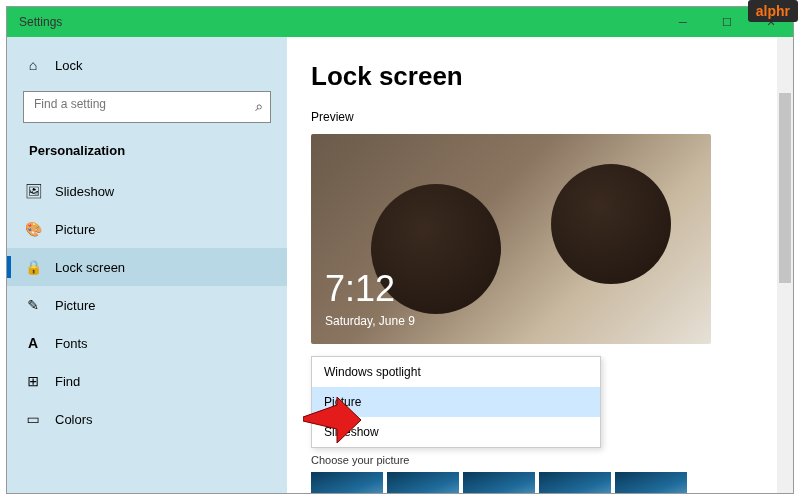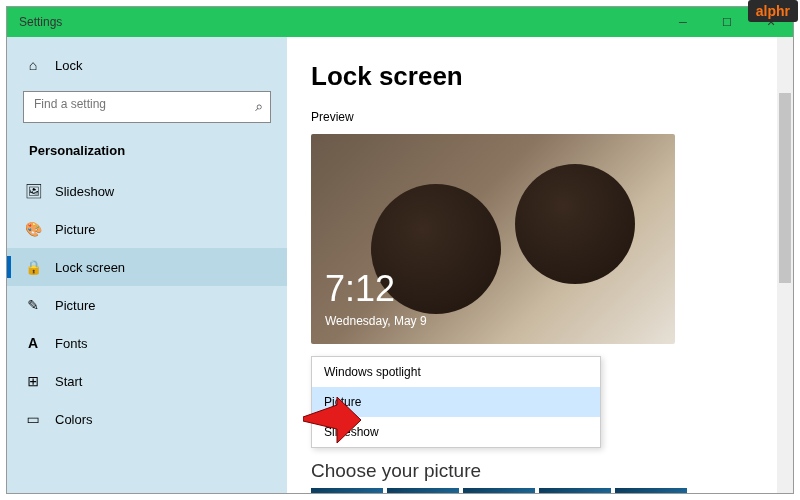--- a/index.html
+++ b/index.html
@@ -15,30 +15,30 @@
 .search { width: 100%; height: 32px; border: 1px solid #888; background: #fff; padding: 0 30px 6px 10px; font-size: 12px; color: #777; }
 .searchicon { position: absolute; right: 8px; top: 7px; font-size: 14px; color: #555; }
 .category { font-weight: 600; font-size: 13px; padding: 6px 18px 14px 22px; }
 .navitem { display: flex; align-items: center; gap: 14px; padding: 11px 18px; font-size: 13px; position: relative; }
 .navitem.active { background: #b9d8e6; }
 .navitem.active::before { content: ""; position: absolute; left: 0; top: 8px; bottom: 8px; width: 4px; background: #0067c0; }
 .navicon { width: 16px; text-align: center; font-size: 14px; }
 .main { flex: 1; padding: 24px 20px 0 24px; position: relative; overflow: hidden; }
 .pagetitle { font-size: 26px; font-weight: 600; margin-bottom: 18px; }
 .section { font-size: 12px; margin-bottom: 10px; }
-.preview { width: 364px; height: 210px; background: linear-gradient(135deg,#6b5a4a,#8a7560 40%,#c9b9a0 70%,#e6e0d6); position: relative; border-radius: 2px; overflow: hidden; }
+.preview { width: 400px; height: 210px; background: linear-gradient(135deg,#6b5a4a,#8a7560 40%,#c9b9a0 70%,#e6e0d6); position: relative; border-radius: 2px; overflow: hidden; }
 .dog { position: absolute; border-radius: 50%; background: radial-gradient(circle at 40% 35%, #3a2a1f, #1e140e); }
 .dog1 { width: 130px; height: 130px; left: 60px; top: 50px; }
 .dog2 { width: 120px; height: 120px; right: 40px; top: 30px; }
 .clock { position: absolute; left: 14px; bottom: 34px; color: #fff; font-size: 36px; font-weight: 300; }
 .date { position: absolute; left: 14px; bottom: 16px; color: #fff; font-size: 12px; }
 .dropdown { margin-top: 12px; width: 290px; border: 1px solid #ccc; background: #fff; box-shadow: 2px 2px 6px rgba(0,0,0,0.15); font-size: 12px; position: relative; }
 .dditem { padding: 8px 12px; }
 .dditem.sel { background: #cde8ff; }
-.below { font-size: 19px; margin-top: 12px; color: #333; }
+.below { font-size: 11px; margin-top: 6px; color: #333; }
 .thumbs { display: flex; gap: 4px; margin-top: 6px; }
 .thumb { width: 72px; height: 40px; background: linear-gradient(160deg,#0a3a5a,#1e6a9a 50%,#7ab8d8); }
 .scroll { position: absolute; right: 0; top: 0; bottom: 0; width: 16px; background: #f0f0f0; }
 .scrollthumb { position: absolute; right: 2px; top: 56px; width: 12px; height: 190px; background: #c4c4c4; }
 .arrow { position: absolute; left: 296px; top: 390px; pointer-events: none; }
 .arrow svg { display: block; }
 .logo { position: absolute; top: 0; right: 2px; background: #2b2b2b; color: #f97316; font-weight: 700; font-size: 14px; padding: 3px 8px; border-radius: 3px; z-index: 50; }
 </style>
 </head>
 <body>
@@ -82,39 +82,39 @@
       <div class="navitem">
         <span class="navicon">✎</span>
         <span>Picture</span>
       </div>
       <div class="navitem">
         <span class="navicon" style="font-weight:600">A</span>
         <span>Fonts</span>
       </div>
       <div class="navitem">
         <span class="navicon">⊞</span>
-        <span>Start</span>
+        <span>Find</span>
       </div>
       <div class="navitem">
         <span class="navicon">▭</span>
         <span>Colors</span>
       </div>
     </div>
 
     <div class="main">
       <div class="scroll">
           <div class="scrollthumb"></div>
         </div>
       <div class="pagetitle">Lock screen</div>
       <div class="section">Preview</div>
       <div class="preview">
         <div class="dog dog1"></div>
         <div class="dog dog2"></div>
         <div class="clock">7:12</div>
-        <div class="date">Wednesday, May 9</div>
+        <div class="date">Saturday, June 9</div>
       </div>
 
       <div class="dropdown">
         <div class="dditem">Windows spotlight</div>
         <div class="dditem sel">Picture</div>
         <div class="dditem">Slideshow</div>
       </div>
 
       <div class="below">Choose your picture</div>
       <div class="thumbs">

